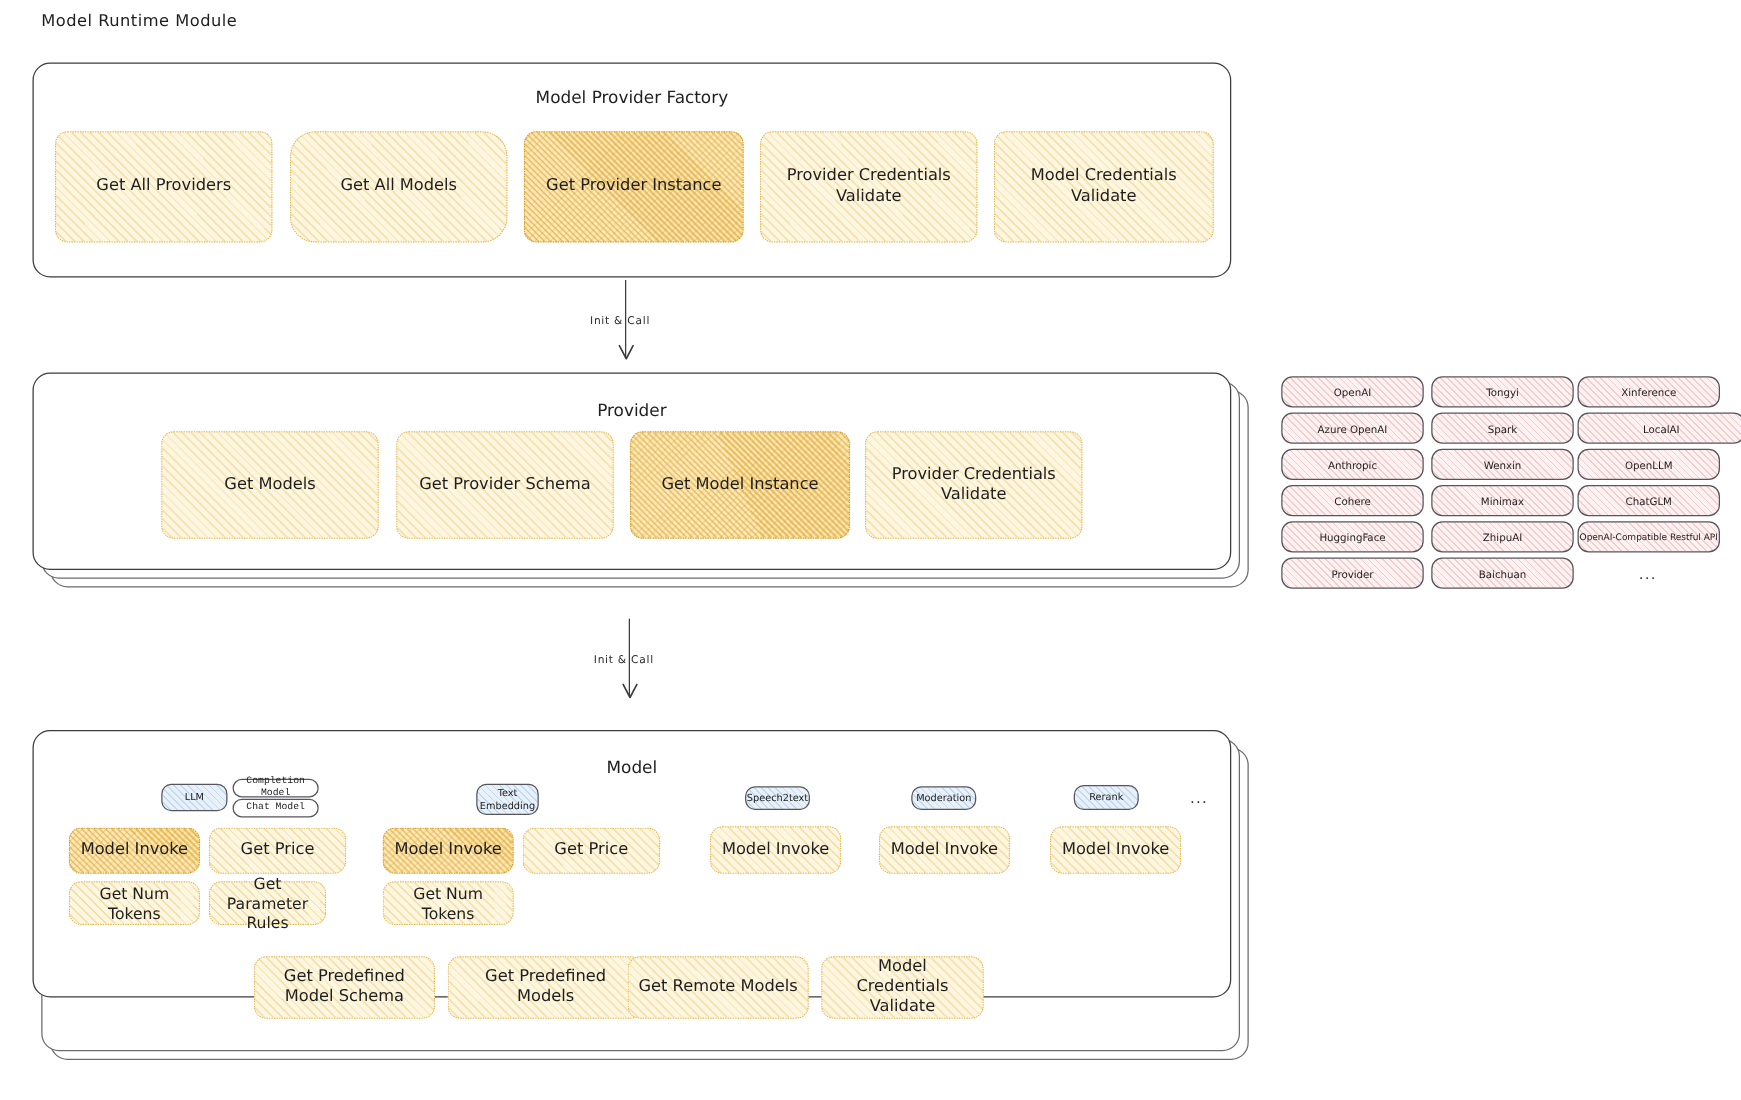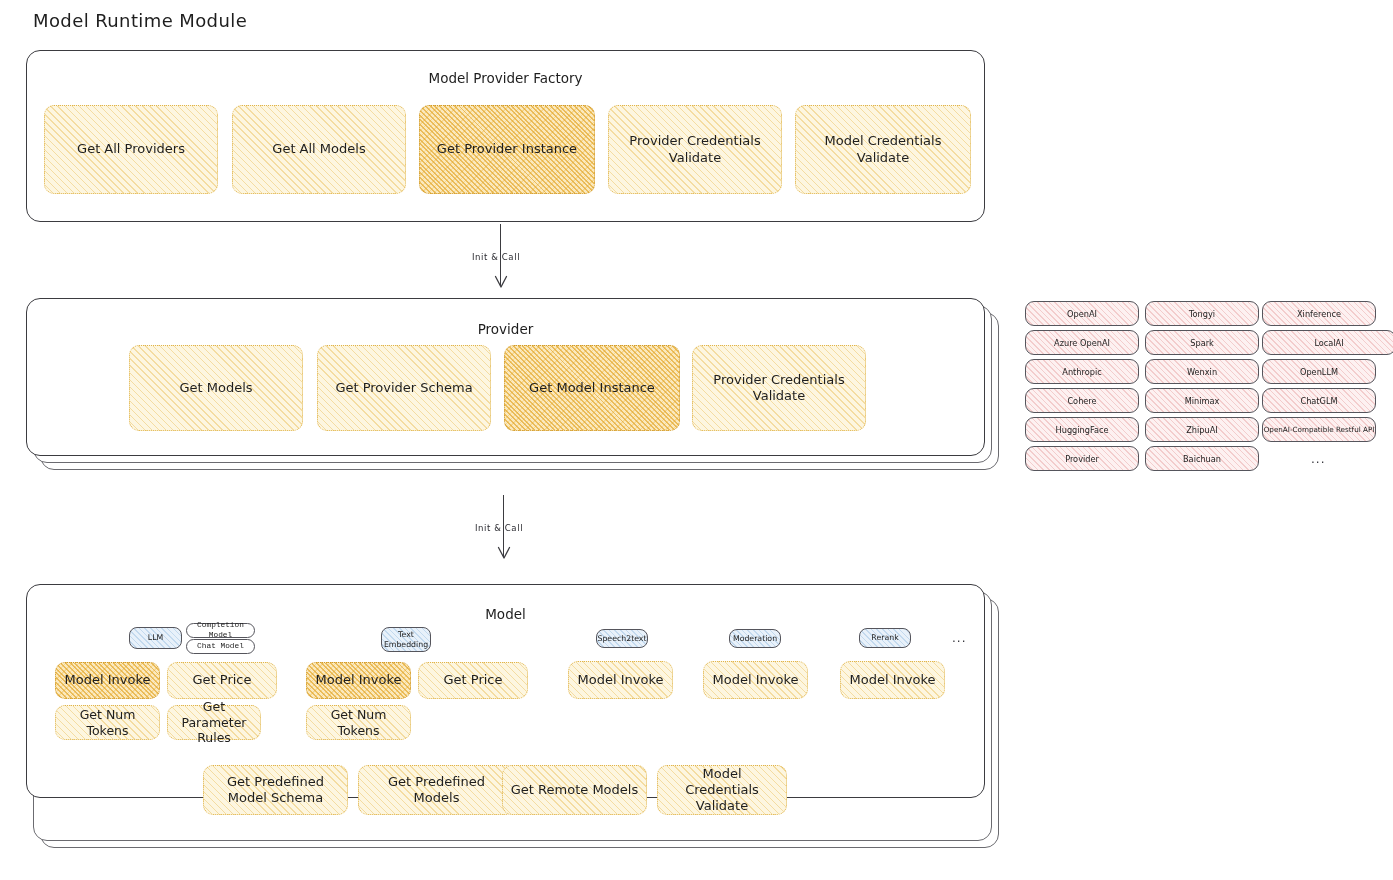--- a/index.html
+++ b/index.html
@@ -5,21 +5,21 @@
   html,body{margin:0;padding:0;background:#ffffff;}
   body{
     width:1393px;height:880px;position:relative;overflow:hidden;
     font-family:"DejaVu Sans","Liberation Sans",sans-serif;
     color:#1e1e1e;
   }
   .abs{position:absolute;box-sizing:border-box;}
 
   
   #page-title{
-    left:33px;top:10px;font-size:18px;letter-spacing:.4px;color:#1e1e1e;
+    left:33px;top:10px;font-size:13px;letter-spacing:.4px;color:#1e1e1e;
   }
 
   
   .card{
     border:1.2px solid #3b3b40;border-radius:14px;background:#ffffff;
   }
   .card-shadow{
     border:1.1px solid #6b6b70;border-radius:14px;background:#ffffff;
   }
   .card-title{
@@ -86,21 +86,21 @@
 <body>
 
 <div class="abs" id="page-title">Model Runtime Module</div>
 
 <div class="abs card" style="left:26px;top:50px;width:959px;height:172px;">
   <div class="card-title" style="top:19px;">Model Provider Factory</div>
 </div>
 <div class="abs mbox fill-y" style="left:44px;top:105px;width:174px;height:89px;">
   <span>Get All Providers</span>
 </div>
-<div class="abs mbox fill-y" style="left:232px;top:105px;width:174px;height:89px;">
+<div class="abs mbox fill-y" style="left:232px;top:105px;width:174px;height:89px;border-radius:20px;">
   <span>Get All Models</span>
 </div>
 <div class="abs mbox fill-y2" style="left:419px;top:105px;width:176px;height:89px;">
   <span>Get Provider Instance</span>
 </div>
 <div class="abs mbox fill-y" style="left:608px;top:105px;width:174px;height:89px;">
   <span>Provider Credentials Validate</span>
 </div>
 <div class="abs mbox fill-y" style="left:795px;top:105px;width:176px;height:89px;">
   <span>Model Credentials Validate</span>

